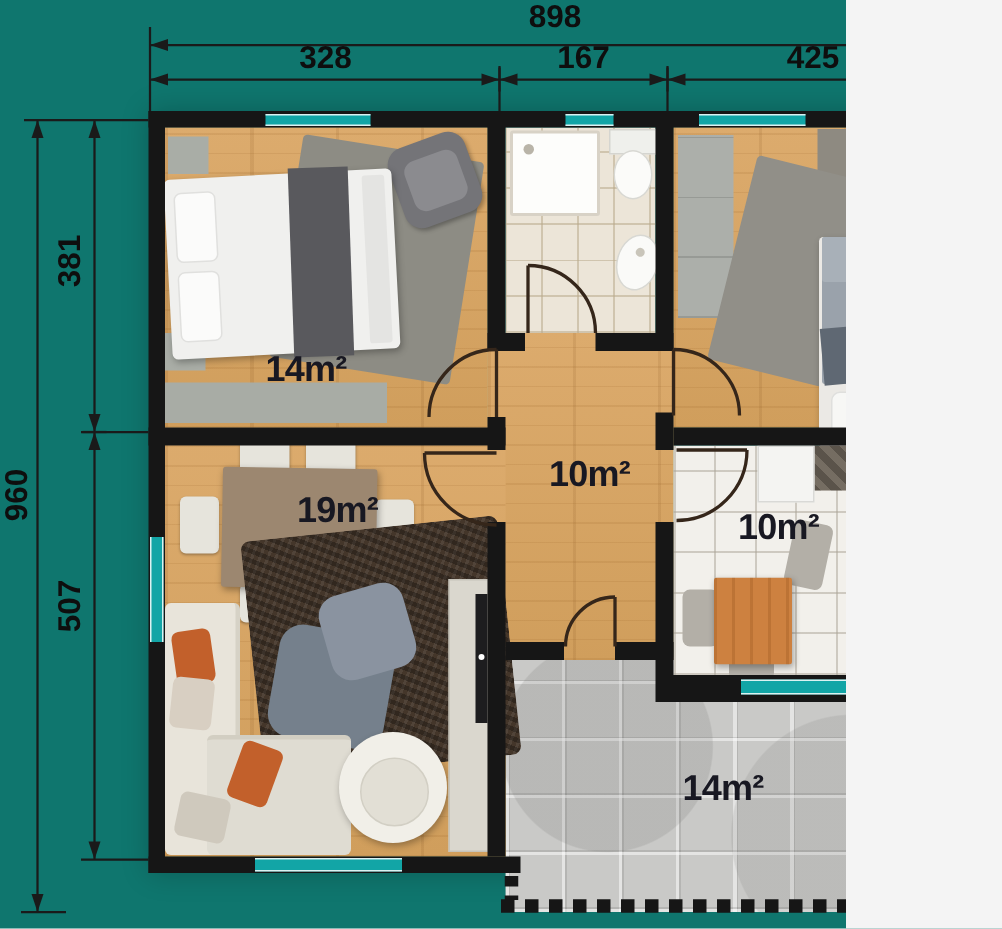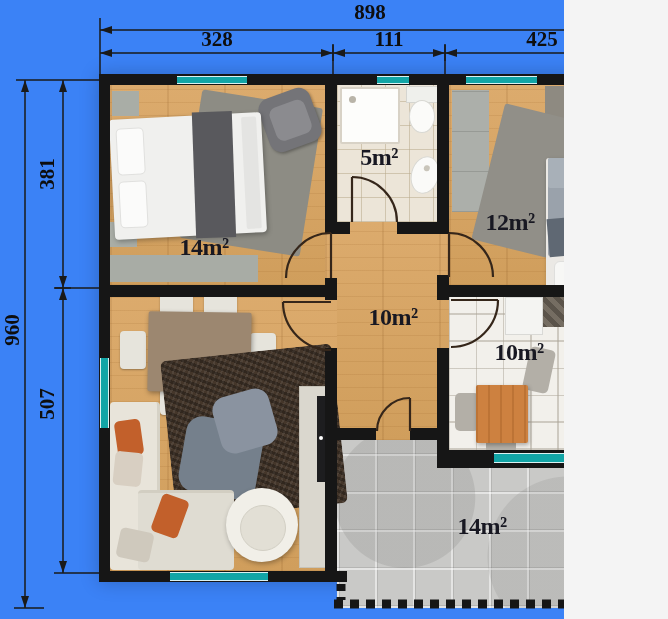--- a/index.html
+++ b/index.html
@@ -1,17 +1,17 @@
 <!DOCTYPE html>
 <html><head>
 <meta charset="utf-8">
 <style>
   html,body{margin:0;padding:0;background:#f4f4f4;}
-  .stage{position:relative;width:564px;height:619px;background:#3b82f6;overflow:hidden;
-         font-family:Liberation Serif, serif;}
+  .stage{position:relative;width:564px;height:619px;background:#0f766e;overflow:hidden;
+         font-family:Liberation Sans, sans-serif;}
   .abs{position:absolute;}
   .f{position:absolute;}
   
   .wood{background-color:#d8a667;
     background-image:
       repeating-linear-gradient(0deg, rgba(150,95,35,.14) 0 1px, rgba(255,255,255,0) 1px 13px),
       repeating-linear-gradient(90deg, rgba(120,70,20,.12) 0 2px, rgba(255,255,255,0) 2px 57px),
       linear-gradient(180deg,#dcab6d,#d09e5c);}
   .bathtile{background-color:#ece5d8;
     background-image:
@@ -216,26 +216,25 @@
       <polygon points="25,608 21,596 29,596"></polygon>
       <polygon points="63,80 59,92 67,92"></polygon>
       <polygon points="63,288 59,276 67,276"></polygon>
       <polygon points="63,288 59,300 67,300"></polygon>
       <polygon points="63,573 59,561 67,561"></polygon>
     </g>
   </svg>
 
   <div class="dimtext" style="left:340px;top:2px;">898</div>
   <div class="dimtext" style="left:187px;top:29px;">328</div>
-  <div class="dimtext" style="left:359px;top:29px;">111</div>
+  <div class="dimtext" style="left:359px;top:29px;">167</div>
   <div class="dimtext" style="left:512px;top:29px;">425</div>
   <div class="dimtext vdim" style="left:-18px;top:320px;">960</div>
   <div class="dimtext vdim" style="left:17px;top:164px;">381</div>
   <div class="dimtext vdim" style="left:17px;top:394px;">507</div>
 
   <div class="roomlabel" style="left:162px;top:234px;">14m²</div>
-  <div class="roomlabel" style="left:337px;top:144px;">5m²</div>
-  <div class="roomlabel" style="left:468px;top:209px;">12m²</div>
   <div class="roomlabel" style="left:351px;top:304px;">10m²</div>
+  <div class="roomlabel" style="left:183px;top:328px;">19m²</div>
   <div class="roomlabel" style="left:477px;top:339px;">10m²</div>
   <div class="roomlabel" style="left:440px;top:513px;">14m²</div>
 
 </div>
 
 </body></html>

